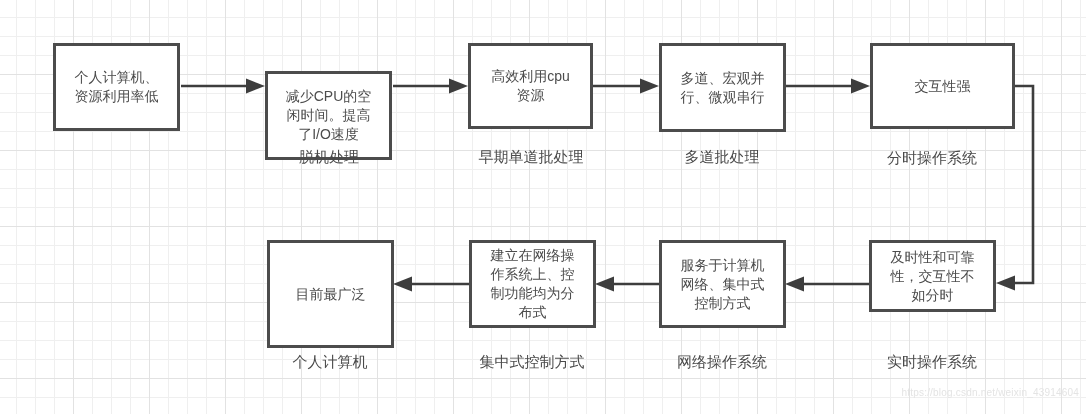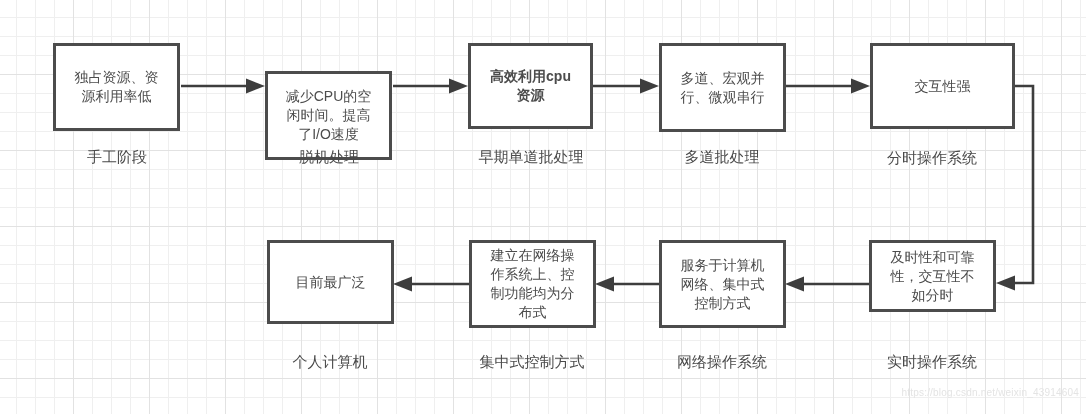--- a/index.html
+++ b/index.html
@@ -43,28 +43,28 @@
     position: absolute;
     width: 220px;
     text-align: center;
     font-size: 15px;
     color: #4a4a4a;
     line-height: 18px;
   }
   
   .n1 { left: 53px;  top: 43px; }
   .n2 { left: 265px; top: 43px; height: 89px; margin-top: 28px; }
-  .n3 { left: 468px; top: 43px; width: 125px; height: 86px; font-weight: bold; }
+  .n3 { left: 468px; top: 43px; width: 125px; height: 86px; }
   .n4 { left: 659px; top: 43px; height: 89px; }
   .n5 { left: 870px; top: 43px; width: 145px; height: 86px; }
   
   .n6 { left: 869px; top: 240px; height: 72px; }
   .n7 { left: 659px; top: 240px; }
   .n8 { left: 469px; top: 240px; justify-content: flex-end; }
-  .n9 { left: 267px; top: 240px; height: 84px; }
+  .n9 { left: 267px; top: 240px; height: 108px; }
   
   .l1 { left: 7px;   top: 148px; }
   .l2 { left: 219px; top: 148px; }
   .l3 { left: 421px; top: 148px; }
   .l4 { left: 612px; top: 148px; }
   .l5 { left: 822px; top: 149px; }
   .l6 { left: 822px; top: 353px; }
   .l7 { left: 612px; top: 353px; }
   .l8 { left: 422px; top: 353px; }
   .l9 { left: 220px; top: 353px; }
@@ -123,21 +123,21 @@
         <polygon points="595,284 614,276.5 614,291.5" stroke="none"></polygon>
       </g>
       <g>
         <line x1="469" y1="284" x2="410" y2="284"></line>
         <polygon points="393,284 412,276.5 412,291.5" stroke="none"></polygon>
       </g>
     </g>
   </svg>
 
   <div class="node n1">
-    <span class="node-text">独占资源、资源利用率低</span>
+    <span class="node-text">个人计算机、资源利用率低</span>
   </div>
   <div class="node n2">
     <span class="node-text">减少CPU的空闲时间。提高了I/O速度</span>
   </div>
   <div class="node n3">
     <span class="node-text">高效利用cpu资源</span>
   </div>
   <div class="node n4">
     <span class="node-text">多道、宏观并行、微观串行</span>
   </div>
@@ -151,21 +151,20 @@
   <div class="node n7">
     <span class="node-text">服务于计算机网络、集中式控制方式</span>
   </div>
   <div class="node n8">
     <span class="node-text">建立在网络操作系统上、控制功能均为分布式</span>
   </div>
   <div class="node n9">
     <span class="node-text">目前最广泛</span>
   </div>
 
-  <div class="stage-label l1">手工阶段</div>
   <div class="stage-label l2">脱机处理</div>
   <div class="stage-label l3">早期单道批处理</div>
   <div class="stage-label l5">分时操作系统</div>
   <div class="stage-label l4">多道批处理</div>
   <div class="stage-label l6">实时操作系统</div>
   <div class="stage-label l7">网络操作系统</div>
   <div class="stage-label l8">集中式控制方式</div>
   <div class="stage-label l9">个人计算机</div>
 
   <div id="watermark">https://blog.csdn.net/weixin_43914604</div>

